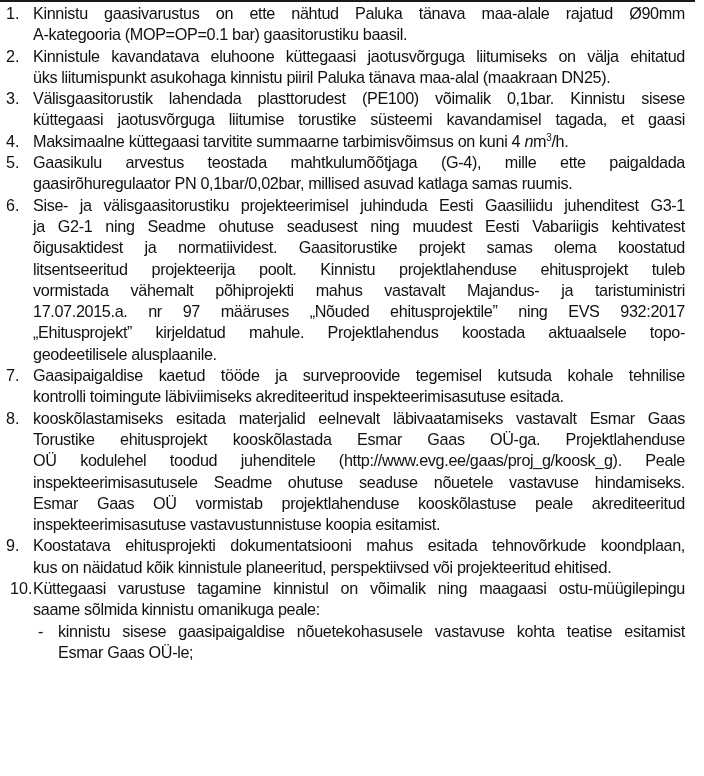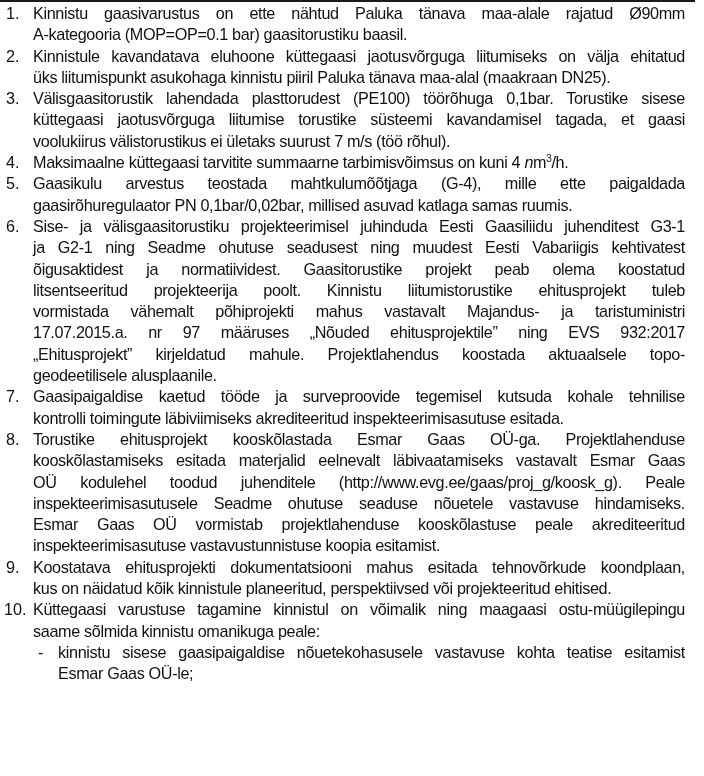--- a/index.html
+++ b/index.html
@@ -85,72 +85,71 @@
   </div>
 
   <div class="item">
     <span class="num">2.</span>
     <span class="line">Kinnistule kavandatava eluhoone küttegaasi jaotusvõrguga  liitumiseks on välja ehitatud</span>
     <span class="line last">üks liitumispunkt asukohaga kinnistu piiril Paluka tänava maa-alal (maakraan DN25).</span>
   </div>
 
   <div class="item">
     <span class="num">3.</span>
-    <span class="line">Välisgaasitorustik lahendada plasttorudest (PE100) töörõhuga 0,1bar. Torustike sisese</span>
+    <span class="line">Välisgaasitorustik lahendada plasttorudest (PE100) võimalik 0,1bar. Kinnistu sisese</span>
     <span class="line">küttegaasi jaotusvõrguga liitumise torustike süsteemi kavandamisel tagada, et gaasi</span>
-    <span class="line last">voolukiirus välistorustikus ei ületaks suurust 7 m/s (töö rõhul).</span>
   </div>
 
   <div class="item">
     <span class="num">4.</span>
     <span class="line last"><span>Maksimaalne küttegaasi tarvitite summaarne tarbimisvõimsus on kuni 4 </span><span class="it">n</span><span>m</span><sup>3</sup><span>/h.</span></span>
   </div>
 
   <div class="item">
     <span class="num">5.</span>
     <span class="line">Gaasikulu arvestus teostada mahtkulumõõtjaga (G-4), mille ette paigaldada</span>
     <span class="line last">gaasirõhuregulaator PN 0,1bar/0,02bar, millised asuvad katlaga samas ruumis.</span>
   </div>
 
   <div class="item">
     <span class="num">6.</span>
     <span class="line">Sise- ja välisgaasitorustiku projekteerimisel juhinduda Eesti Gaasiliidu juhenditest G3-1</span>
     <span class="line">ja G2-1 ning Seadme ohutuse seadusest ning muudest Eesti Vabariigis kehtivatest</span>
-    <span class="line">õigusaktidest ja normatiividest. Gaasitorustike projekt peab olema koostatud</span>
-    <span class="line">litsentseeritud projekteerija poolt. Kinnistu liitumistorustike ehitusprojekt tuleb</span>
+    <span class="line">õigusaktidest ja normatiividest. Gaasitorustike projekt samas olema koostatud</span>
+    <span class="line">litsentseeritud projekteerija poolt. Kinnistu projektlahenduse ehitusprojekt tuleb</span>
     <span class="line">vormistada vähemalt põhiprojekti mahus vastavalt Majandus- ja taristuministri</span>
     <span class="line">17.07.2015.a. nr 97 määruses „Nõuded ehitusprojektile” ning EVS 932:2017</span>
     <span class="line">„Ehitusprojekt” kirjeldatud mahule. Projektlahendus koostada aktuaalsele topo-</span>
     <span class="line last">geodeetilisele alusplaanile.</span>
   </div>
 
   <div class="item">
     <span class="num">7.</span>
     <span class="line">Gaasipaigaldise kaetud tööde ja surveproovide tegemisel kutsuda kohale tehnilise</span>
     <span class="line last">kontrolli toimingute läbiviimiseks akrediteeritud inspekteerimisasutuse esitada.</span>
   </div>
 
   <div class="item">
     <span class="num">8.</span>
+    <span class="line">kooskõlastamiseks esitada materjalid eelnevalt läbivaatamiseks vastavalt Esmar Gaas</span>
     <span class="line">Torustike ehitusprojekt kooskõlastada Esmar Gaas OÜ-ga. Projektlahenduse</span>
-    <span class="line">kooskõlastamiseks esitada materjalid eelnevalt läbivaatamiseks vastavalt Esmar Gaas</span>
     <span class="line">OÜ kodulehel toodud juhenditele (http://www.evg.ee/gaas/proj_g/koosk_g). Peale</span>
     <span class="line">inspekteerimisasutusele Seadme ohutuse seaduse nõuetele vastavuse hindamiseks.</span>
     <span class="line">Esmar Gaas OÜ vormistab projektlahenduse kooskõlastuse peale akrediteeritud</span>
     <span class="line last">inspekteerimisasutuse vastavustunnistuse koopia esitamist.</span>
   </div>
 
   <div class="item">
     <span class="num">9.</span>
     <span class="line">Koostatava ehitusprojekti dokumentatsiooni mahus esitada tehnovõrkude koondplaan,</span>
     <span class="line last">kus on näidatud kõik kinnistule planeeritud, perspektiivsed või projekteeritud ehitised.</span>
   </div>
 
   <div class="item">
-    <span class="num" style="left:4px">10.</span>
+    <span class="num" style="left:10px">10.</span>
     <span class="line">Küttegaasi varustuse tagamine kinnistul on võimalik ning maagaasi ostu-müügilepingu</span>
     <span class="line last">saame sõlmida kinnistu omanikuga peale:</span>
   </div>
 
   <div class="sub-item">
     <span class="dash">-</span>
     <span class="line">kinnistu sisese gaasipaigaldise nõuetekohasusele vastavuse kohta teatise esitamist</span>
     <span class="line last">Esmar Gaas OÜ-le;</span>
   </div>
 

